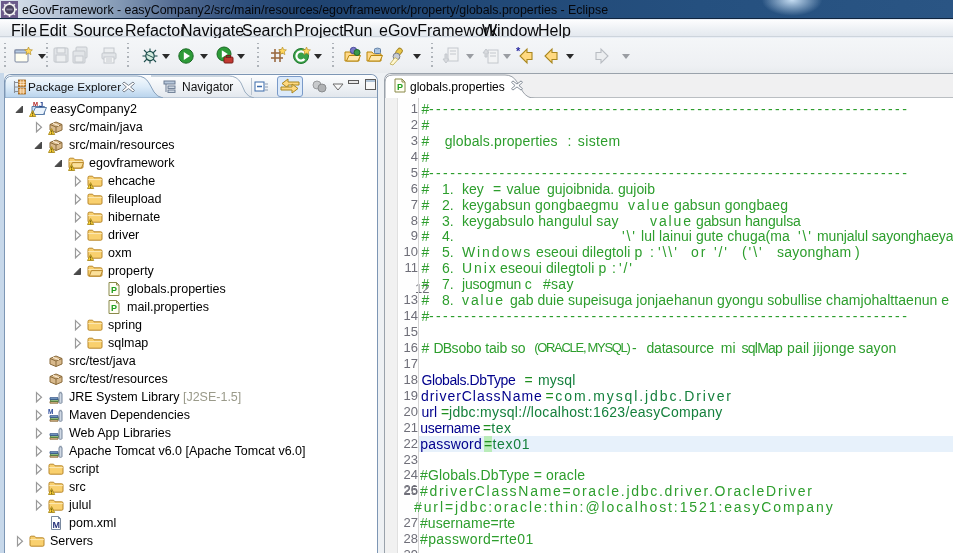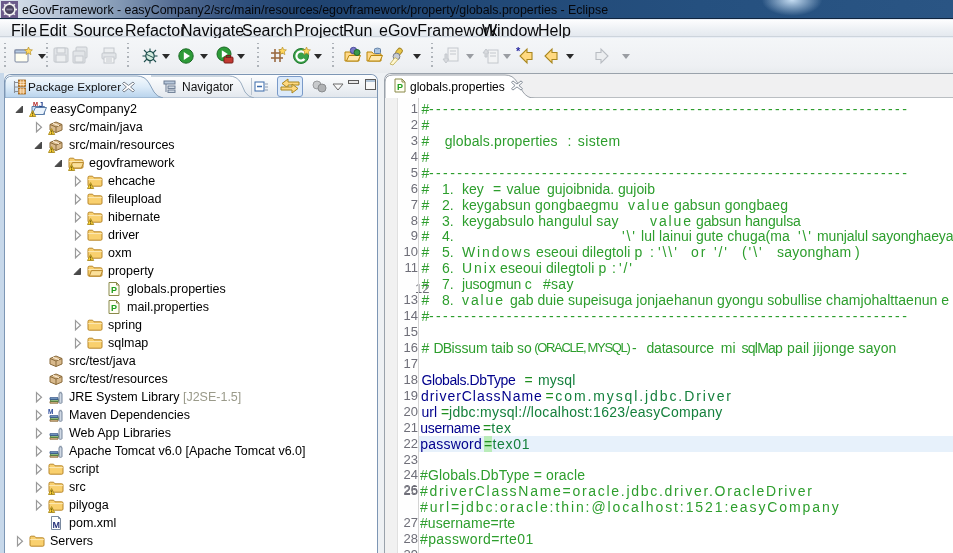--- a/index.html
+++ b/index.html
@@ -637,21 +637,21 @@
             </span>
             <span style="position:absolute;left:43px;top:1px">
               <svg class="tico" width="16" height="16" viewBox="0 0 16 16">
                 <path d="M1 4.5 Q1 3.2 2.2 3.2 L5.6 3.2 L7 4.8 L13.8 4.8 Q15 4.8 15 6 L15 12 Q15 13.2 13.8 13.2 L2.2 13.2 Q1 13.2 1 12 Z" fill="#f9d06e" stroke="#b8872b" stroke-width="1"></path>
                 <path d="M1.2 6.6 L14.8 6.6" stroke="#fce9b8" stroke-width="1"></path>
                 <path d="M0.5 15.5 L3.6 9.6 L6.7 15.5 Z" fill="#ffd435" stroke="#a98a1e" stroke-width="0.9"></path>
                 <rect x="3.2" y="11.4" width="1" height="2.2" fill="#5a4a10"></rect>
                 <rect x="3.2" y="14.1" width="1" height="1" fill="#5a4a10"></rect>
               </svg>
             </span>
-            <span class="lbl" style="left:64px">pilyoga</span>
+            <span class="lbl" style="left:64px">julul</span>
           </div>
 <div class="row" style="top:415.0px">
             <span style="position:absolute;left:43px;top:1px">
               <svg class="tico" width="16" height="16" viewBox="0 0 16 16">
                 <path d="M3.5 1.5 L10.5 1.5 L12.5 3.5 L12.5 14.5 L3.5 14.5 Z" fill="#ffffff" stroke="#7a8aa0" stroke-width="1"></path>
                 <path d="M10.5 1.5 L10.5 3.5 L12.5 3.5" fill="none" stroke="#7a8aa0" stroke-width="1"></path>
                 <text x="4.5" y="12.5" font-size="9" font-weight="bold" fill="#27337a" font-family="Liberation Sans">M</text>
               </svg>
             </span>
             <span class="lbl" style="left:64px">pom.xml</span>
@@ -783,21 +783,21 @@
 <span class="cl cm" style="left:57.0px;top:178.2px;">7.</span>
 <span class="cl cm" style="left:77.0px;top:178.2px;letter-spacing:-0.2px;">jusogmun c</span>
 <span class="cl cm" style="left:158.0px;top:178.2px;">#</span>
 <span class="cl cm" style="left:166.0px;top:178.2px;letter-spacing:0.33px;">say</span>
 <span class="cl cm" style="left:36.5px;top:194.2px;">#</span>
 <span class="cl cm" style="left:57.0px;top:194.2px;">8.</span>
 <span class="cl cm" style="left:77.0px;top:194.2px;letter-spacing:1.9px;">value</span>
 <span class="cl cm" style="left:125.0px;top:194.2px;letter-spacing:0.05px;">gab duie supeisuga jonjaehanun gyongu sobullise chamjohalttaenun e</span>
 <span class="cl cm" style="left:36.5px;top:241.9px;">#</span>
 <span class="cl cm" style="left:48.4px;top:241.9px;letter-spacing:-0.7px;">DB</span>
-<span class="cl cm" style="left:66.6px;top:241.9px;letter-spacing:-0.13px;">issum taib so</span>
+<span class="cl cm" style="left:66.6px;top:241.9px;letter-spacing:-0.13px;">sobo taib so</span>
 <span class="cl cm" style="left:149.2px;top:241.9px;font-size:13px;letter-spacing:-1.3px;">(ORACLE, MYSQL)</span>
 <span class="cl cm" style="left:246.9px;top:241.9px;">-</span>
 <span class="cl cm" style="left:261.5px;top:241.9px;letter-spacing:-0.2px;">datasource</span>
 <span class="cl cm" style="left:335.7px;top:241.9px;letter-spacing:0.15px;">mi</span>
 <span class="cl cm" style="left:356.6px;top:241.9px;letter-spacing:-0.77px;">sqlMap</span>
 <span class="cl cm" style="left:402.1px;top:241.9px;letter-spacing:0.11px;">pail jijonge sayon</span>
 <span class="cl ky" style="left:36.5px;top:273.8px;letter-spacing:-0.41px;text-align:center;">Globals.DbType</span>
 <span class="cl eq" style="left:139.6px;top:273.8px;">=</span>
 <span class="cl vl" style="left:153.0px;top:273.8px;letter-spacing:0.2px;">mysql</span>
 <span class="cl ky" style="left:36.0px;top:289.7px;letter-spacing:0.96px;">driverClassName</span>
@@ -807,20 +807,20 @@
 <span class="cl eq" style="left:56.0px;top:305.7px;">=</span>
 <span class="cl vl" style="left:64.0px;top:305.7px;letter-spacing:0.31px;">jdbc:mysql://localhost:1623/easyCompany</span>
 <span class="cl ky" style="left:35.3px;top:321.6px;letter-spacing:-0.29px;">username</span>
 <span class="cl eq" style="left:98.0px;top:321.6px;">=</span>
 <span class="cl vl" style="left:106.3px;top:321.6px;letter-spacing:0.57px;">tex</span>
 <span class="cl ky" style="left:35.3px;top:337.5px;letter-spacing:0.21px;">password</span>
 <span class="cl eq" style="left:99.0px;top:337.5px;background:#b9ecb9;">=</span>
 <span class="cl vl" style="left:107.5px;top:337.5px;letter-spacing:0.68px;">tex01</span>
 <span class="cl cm" style="left:35.0px;top:369.4px;letter-spacing:0.15px;">#Globals.DbType = oracle</span>
 <span class="cl cm" style="left:35.0px;top:385.3px;letter-spacing:1.71px;">#driverClassName=oracle.jdbc.driver.OracleDriver</span>
-<span class="cl cm" style="left:35.0px;top:401.2px;letter-spacing:1.9px;">#url=jdbc:oracle:thin:@localhost:1521:easyCompany</span>
+<span class="cl cm" style="left:29px;top:401.2px;letter-spacing:1.9px;">#url=jdbc:oracle:thin:@localhost:1521:easyCompany</span>
 <span class="cl cm" style="left:35.0px;top:417.2px;letter-spacing:0.05px;">#username=rte</span>
 <span class="cl cm" style="left:35.0px;top:433.1px;letter-spacing:0.39px;">#password=rte01</span>
         </div>
       </div>
     </div>
   </div>
 </div>
 
 </body></html>

